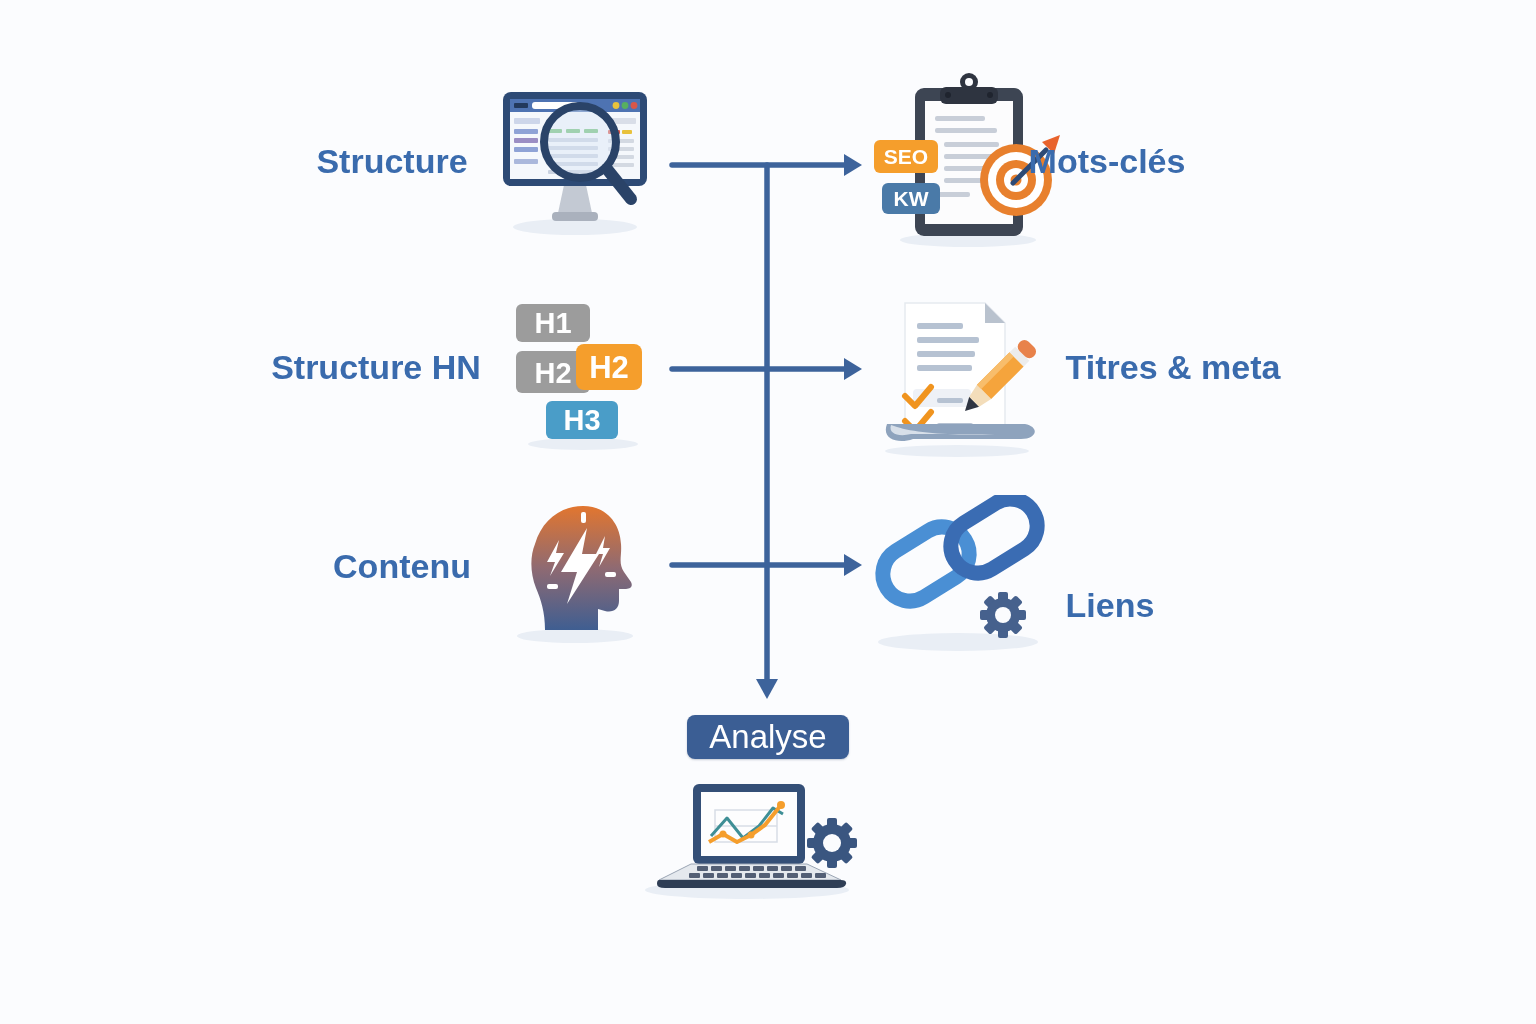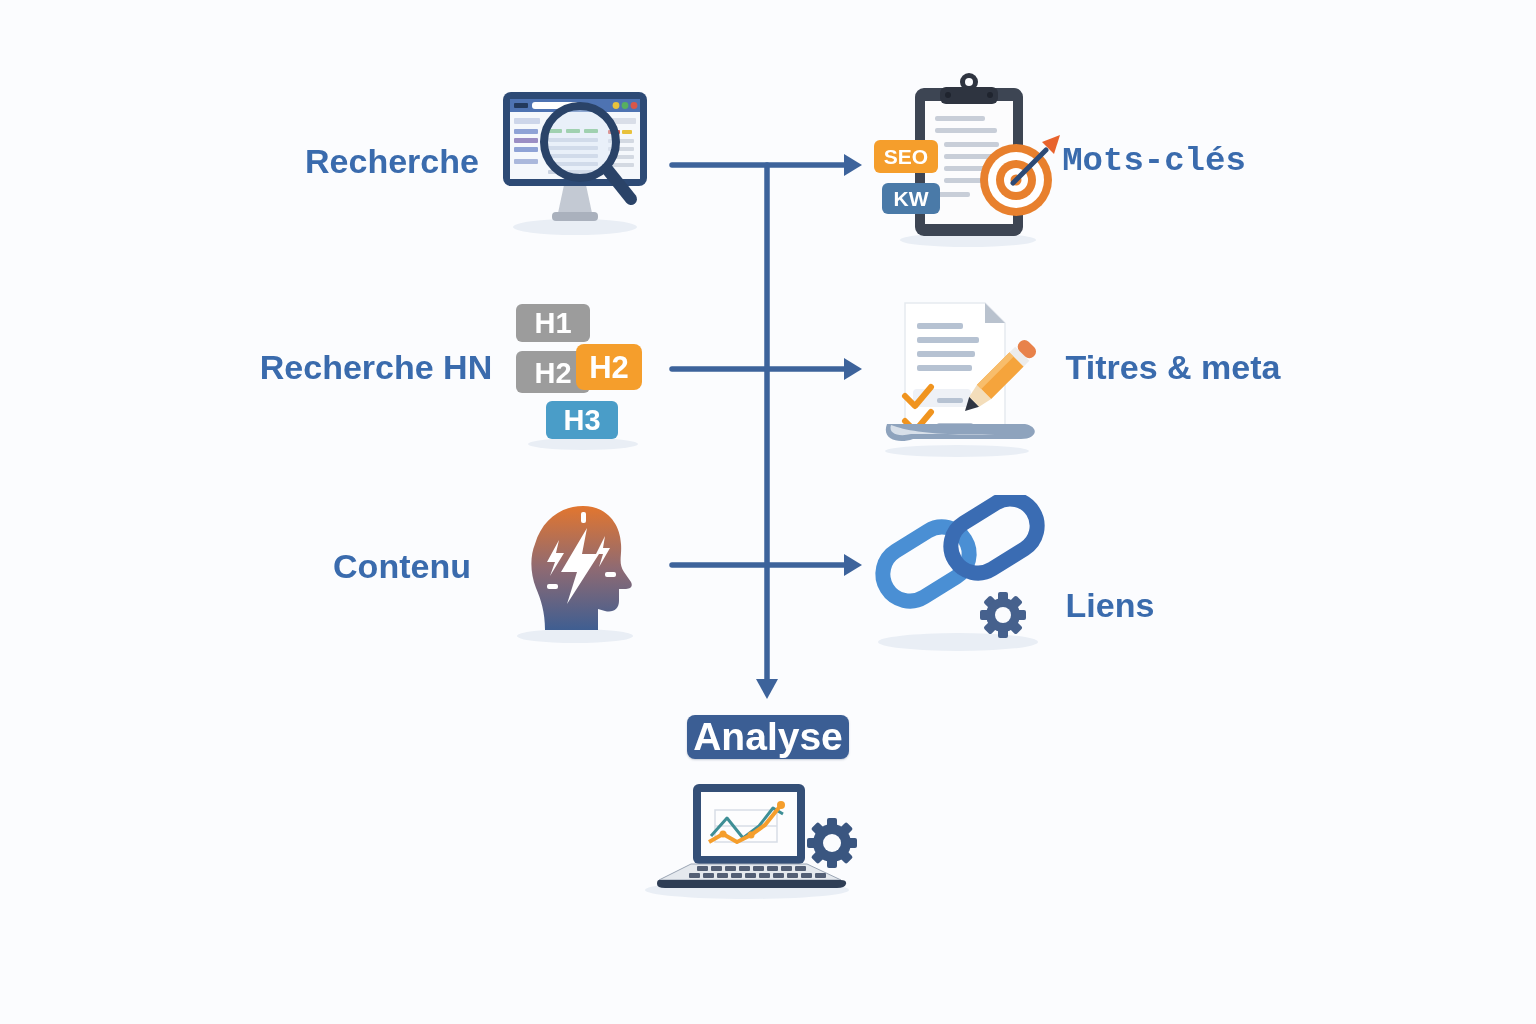--- a/index.html
+++ b/index.html
@@ -11,21 +11,21 @@
   }
   .canvas{position:absolute;left:0;top:0;width:1536px;height:1024px;}
   .abs{position:absolute;}
   .label{
     color:var(--label-blue,#3a6bad);
     font-weight:700;font-size:34px;line-height:40px;
     text-align:center;letter-spacing:0px;
   }
   .analyse-box{
     background:var(--analyse-bg,#3b5e94);
-    color:#ffffff;font-weight:700;font-size:39px;
+    color:#ffffff;font-weight:400;font-size:33px;
     border-radius:8px;display:flex;align-items:center;justify-content:center;
     box-shadow:0 1px 2px rgba(40,60,90,.25);
   }
   svg{display:block;}
   svg text{
     font-family:"Liberation Sans",sans-serif;
     font-weight:700;fill:#ffffff;
   }
 </style>
 </head>
@@ -41,21 +41,21 @@
       <line x1="767" y1="165" x2="767" y2="680"></line>
     </g>
     <g style="fill:var(--arrow-blue,#3d639b)">
       <polygon points="844,154 844,176 862,165"></polygon>
       <polygon points="844,358 844,380 862,369"></polygon>
       <polygon points="844,554 844,576 862,565"></polygon>
       <polygon points="756,679 778,679 767,699"></polygon>
     </g>
   </svg>
 
-  <div class="abs label" style="left:272px;top:141px;width:240px;">Recherche</div>
+  <div class="abs label" style="left:272px;top:141px;width:240px;">Structure</div>
 
   <svg class="abs" style="left:500px;top:85px" width="150" height="150" viewBox="0 0 150 150">
     <ellipse cx="75" cy="142" rx="62" ry="8" style="fill:var(--shadow-tint,#e9eef5)"></ellipse>
     <path d="M64,100 L86,100 L92,128 L58,128 Z" fill="#c3c9d3"></path>
     <rect x="52" y="127" width="46" height="9" rx="4" fill="#aab1bd"></rect>
     <rect x="3" y="7" width="144" height="94" rx="8" style="fill:var(--icon-dark-navy,#2d4a75)"></rect>
     <rect x="10" y="14" width="130" height="80" rx="2" fill="#ffffff"></rect>
     <rect x="10" y="14" width="130" height="13" fill="#4e73b2"></rect>
     <rect x="14" y="18" width="14" height="5" rx="1" fill="#22395c"></rect>
     <rect x="32" y="17" width="46" height="7" rx="3" fill="#ffffff"></rect>
@@ -123,23 +123,23 @@
       <circle r="36" style="fill:var(--target-orange,#e8802d)"></circle>
       <circle r="28" fill="#ffffff"></circle>
       <circle r="20" style="fill:var(--target-orange,#e8802d)"></circle>
       <circle r="12" fill="#ffffff"></circle>
       <circle r="5.5" style="fill:var(--target-orange,#e8802d)"></circle>
       <line x1="-3" y1="3" x2="30" y2="-30" stroke="#2d4a75" stroke-width="5" stroke-linecap="round"></line>
       <polygon points="26,-38 44,-45 38,-26" fill="#e8632d"></polygon>
     </g>
   </svg>
 
-  <div class="abs label" style="left:1034px;top:141px;width:240px;font-family:Liberation Mono, monospace;">Mots-clés</div>
-
-  <div class="abs label" style="left:246px;top:347px;width:260px;">Recherche HN</div>
+  <div class="abs label" style="left:987px;top:141px;width:240px;">Mots-clés</div>
+
+  <div class="abs label" style="left:246px;top:347px;width:260px;">Structure HN</div>
 
   <svg class="abs" style="left:508px;top:298px" width="140" height="152" viewBox="0 0 140 152">
     <ellipse cx="75" cy="146" rx="55" ry="6" style="fill:var(--shadow-tint,#e9eef5)"></ellipse>
     <g>
       <rect x="8" y="6" width="74" height="38" rx="6" style="fill:var(--badge-gray,#9c9c9c)"></rect>
       <text x="45" y="35" font-size="29" text-anchor="middle">H1</text>
     </g>
     <g>
       <rect x="8" y="53" width="74" height="42" rx="6" style="fill:var(--badge-gray,#9c9c9c)"></rect>
       <text x="45" y="85" font-size="29" text-anchor="middle">H2</text>

